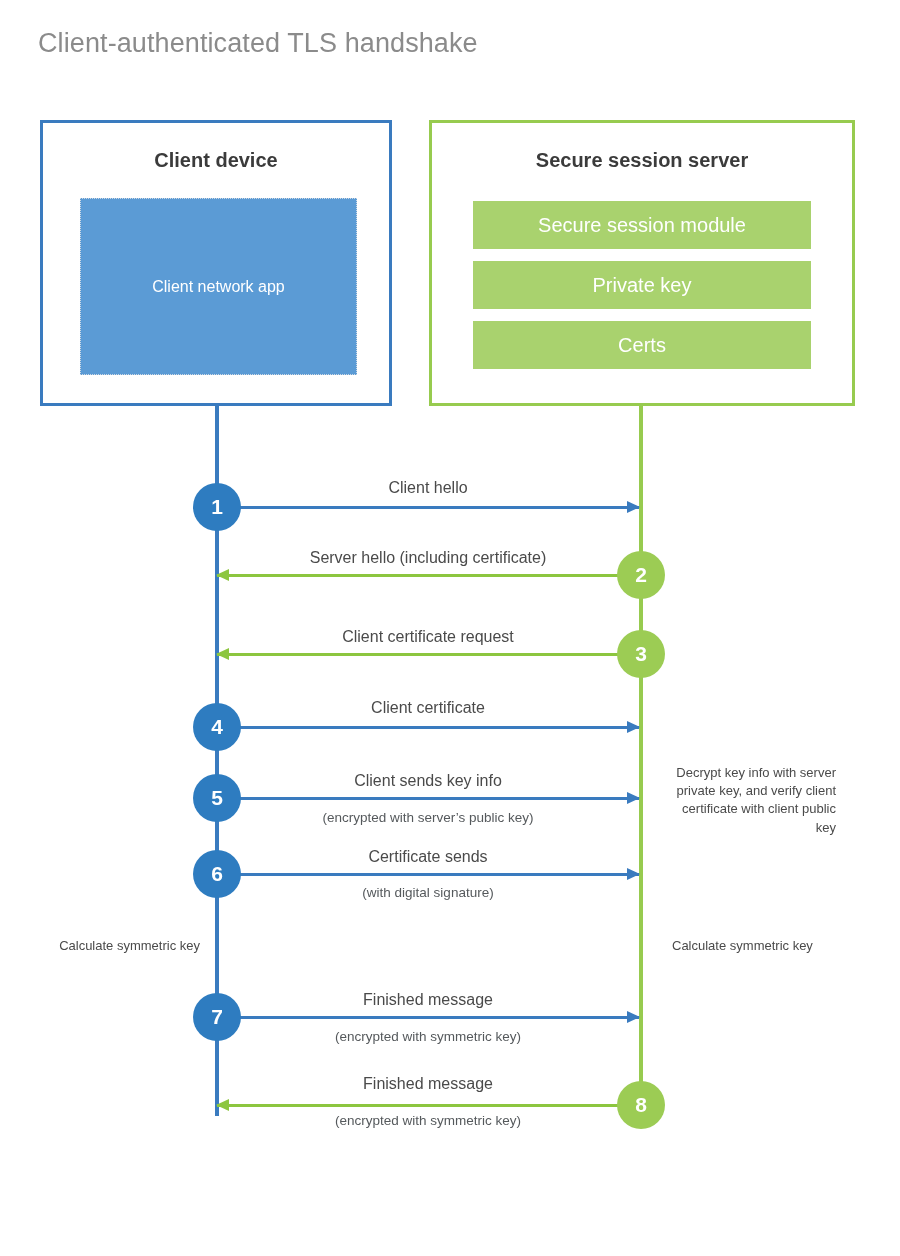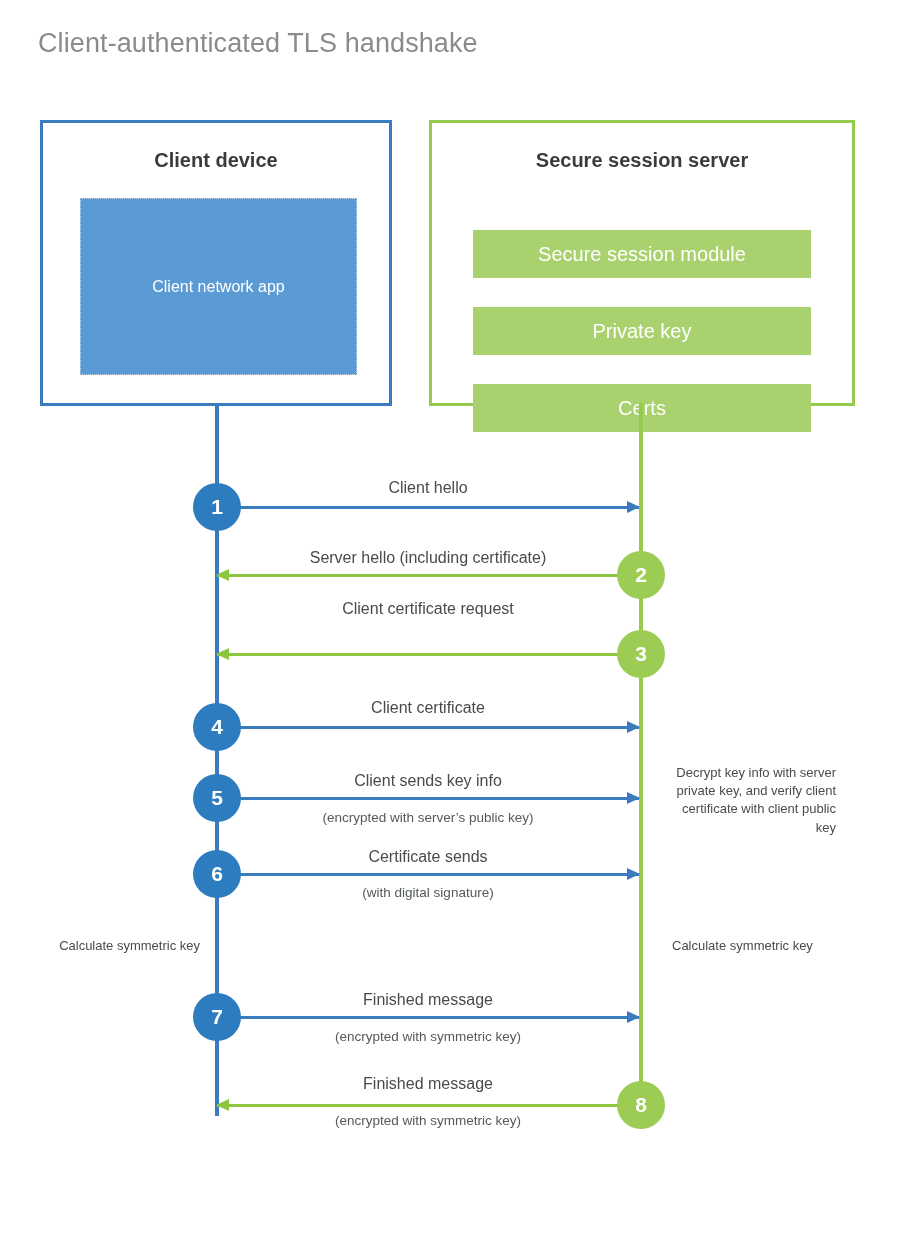--- a/index.html
+++ b/index.html
@@ -88,21 +88,20 @@
   }
   .server-module {
     height: 48px;
     background: #a9d26e;
     display: flex;
     align-items: center;
     justify-content: center;
     color: #ffffff;
     font-size: 20px;
     margin-bottom: 12px;
-    margin-top: 29px;
   }
 
   
   .lifeline {
     position: absolute;
     width: 4px;
   }
   #client-lifeline {
     left: 215px;
     top: 403px;
@@ -232,21 +231,21 @@
     <span class="head"></span>
   </div>
 <div class="step-circle client" style="top:483px">1</div>
 
 <div class="arrow-label" style="top:549px">Server hello (including certificate)</div>
 <div class="arrow to-client" style="top:574px">
     <span class="head"></span>
   </div>
 <div class="step-circle server" style="top:551px">2</div>
 
-<div class="arrow-label" style="top:600px">Client certificate request</div>
+<div class="arrow-label" style="top:628px">Client certificate request</div>
 <div class="arrow to-client" style="top:653px">
     <span class="head"></span>
   </div>
 <div class="step-circle server" style="top:630px">3</div>
 
 <div class="arrow-label" style="top:699px">Client certificate</div>
 <div class="arrow to-server" style="top:726px">
     <span class="head"></span>
   </div>
 <div class="step-circle client" style="top:703px">4</div>

